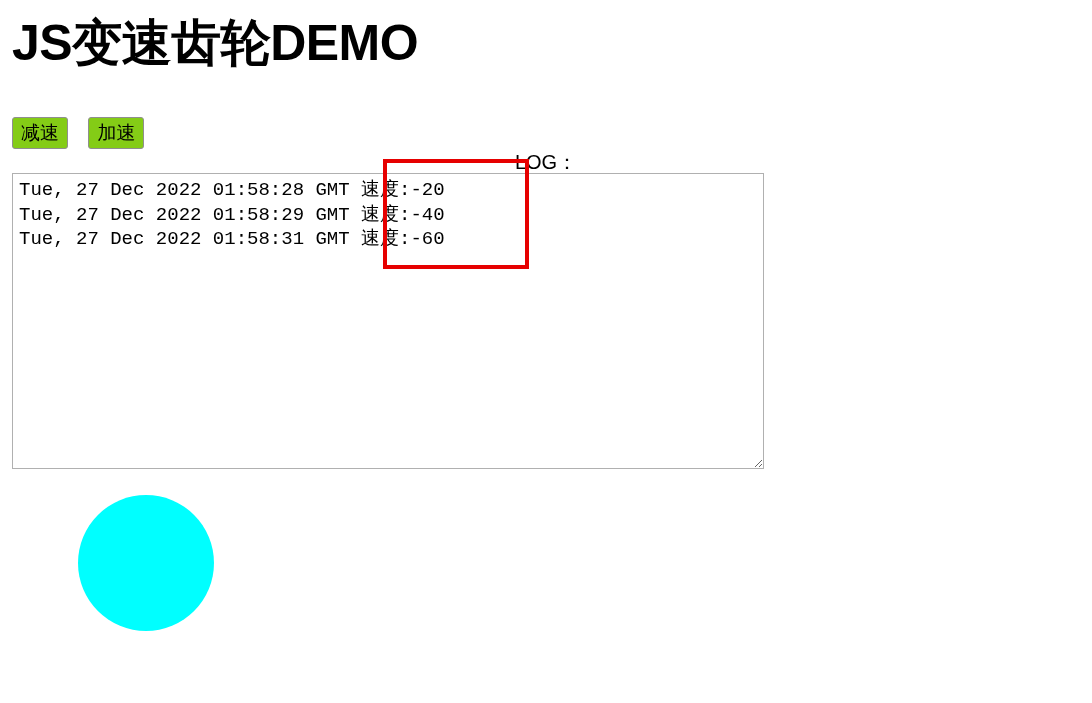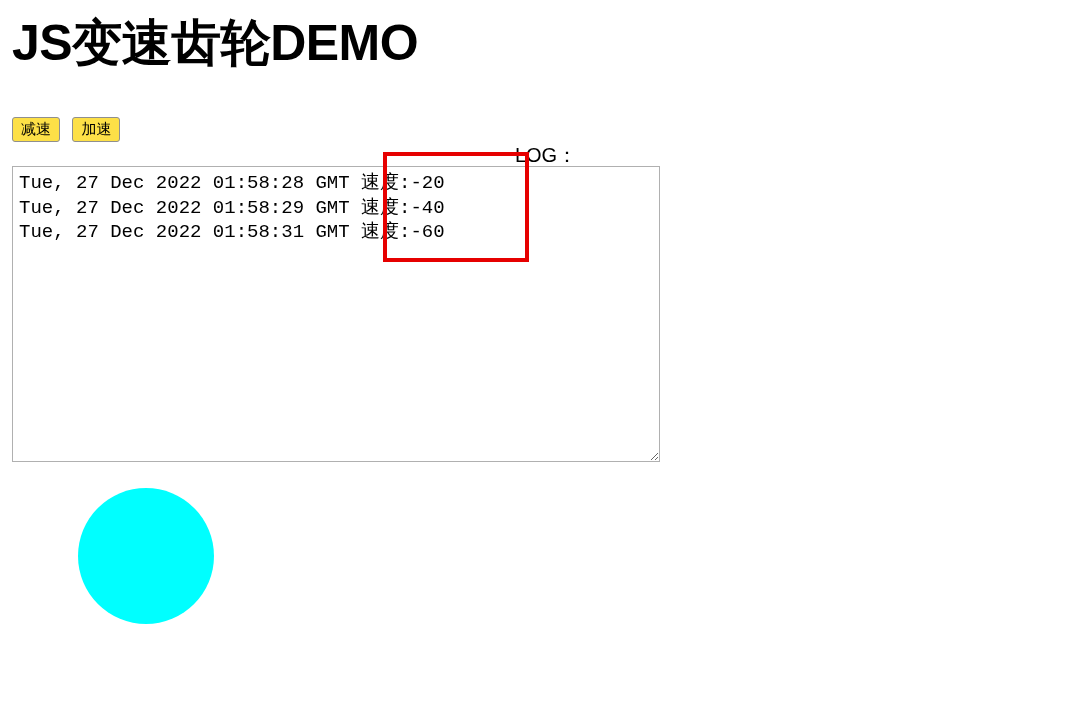--- a/index.html
+++ b/index.html
@@ -27,40 +27,40 @@
       display: inline-block;
       border: 4px solid #e60000;
       padding: 0 16px 0 8px;
       margin-left: 2px;
       font-size: 28px;
       line-height: 1.3;
     }
     .btn-row { margin-bottom: 2px; }
     button {
       font-family: Liberation Sans, sans-serif;
-      font-size: 15px;
+      font-size: 19px;
       padding: 2px 8px;
-      background: #fde047;
+      background: #84cc16;
       border: 1px solid #8f8f8f;
       border-radius: 3px;
       cursor: pointer;
     }
-    button + button { margin-left: 8px; }
+    button + button { margin-left: 16px; }
     .log-label {
       font-size: 20px;
       margin-top: 0;
       line-height: 1.1;
       text-align: center;
     }
     .log-wrap {
       position: relative;
       width: 752px;
     }
     textarea.log {
-      width: 648px;
+      width: 752px;
       height: 296px;
       font-family: "Courier New", monospace;
       font-size: 19px;
       line-height: 1.3;
       padding: 4px 6px;
       resize: both;
       border: 1px solid #b0b0b0;
       white-space: pre;
       overflow: auto;
     }

